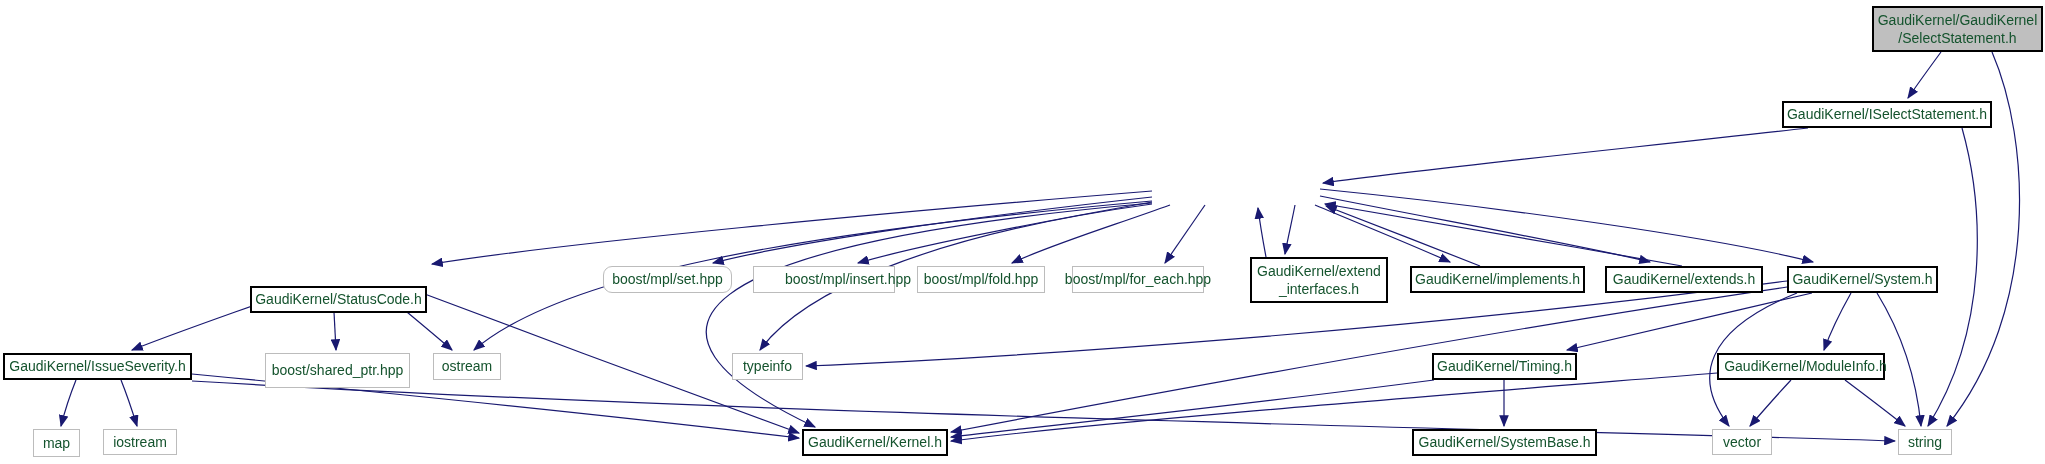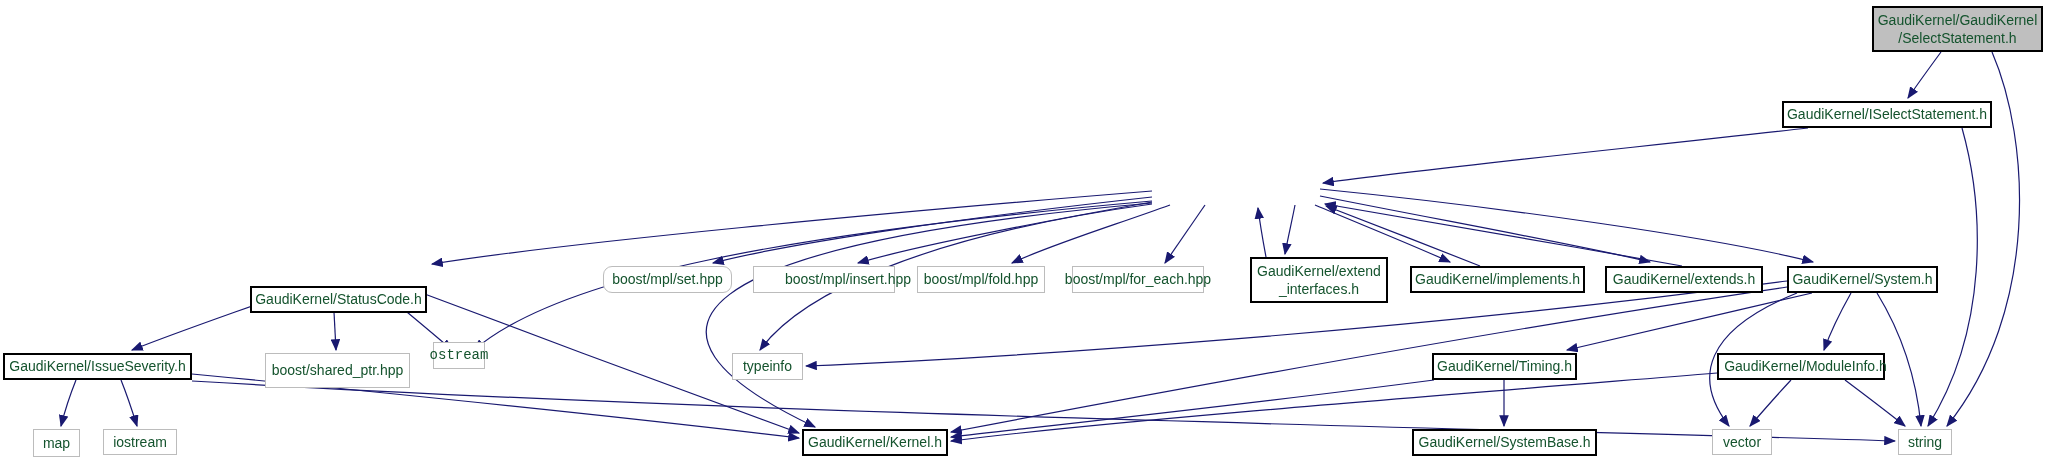--- a/index.html
+++ b/index.html
@@ -72,21 +72,21 @@
     <div class="node external" style="left: 753px; top: 266px; width: 142px; height: 27px; padding-left: 48px;">boost/mpl/insert.hpp</div>
     <div class="node external" style="left: 917px; top: 266px; width: 128px; height: 27px;">boost/mpl/fold.hpp</div>
     <div class="node external" style="left: 1072px; top: 266px; width: 132px; height: 27px;">boost/mpl/for_each.hpp</div>
     <div class="node internal" style="left: 1250px; top: 257px; width: 138px; height: 46px;">GaudiKernel/extend
 _interfaces.h</div>
     <div class="node internal" style="left: 1410px; top: 266px; width: 175px; height: 27px;">GaudiKernel/implements.h</div>
     <div class="node internal" style="left: 1605px; top: 266px; width: 158px; height: 27px;">GaudiKernel/extends.h</div>
     <div class="node internal" style="left: 1787px; top: 266px; width: 151px; height: 27px;">GaudiKernel/System.h</div>
     <div class="node internal" style="left: 3px; top: 353px; width: 189px; height: 27px;">GaudiKernel/IssueSeverity.h</div>
     <div class="node external" style="left: 265px; top: 353px; width: 145px; height: 35px;">boost/shared_ptr.hpp</div>
-    <div class="node external" style="left: 433px; top: 342px; width: 52px; height: 27px; font-family: Liberation Mono, monospace;">ostream</div>
+    <div class="node external" style="left: 433px; top: 353px; width: 68px; height: 27px;">ostream</div>
     <div class="node external" style="left: 732px; top: 353px; width: 71px; height: 27px;">typeinfo</div>
     <div class="node internal" style="left: 1432px; top: 353px; width: 145px; height: 27px;">GaudiKernel/Timing.h</div>
     <div class="node internal" style="left: 1717px; top: 353px; width: 168px; height: 27px; padding-left: 9px;">GaudiKernel/ModuleInfo.h</div>
     <div class="node external" style="left: 33px; top: 429px; width: 47px; height: 28px;">map</div>
     <div class="node external" style="left: 103px; top: 429px; width: 74px; height: 26px;">iostream</div>
     <div class="node internal" style="left: 802px; top: 429px; width: 146px; height: 27px;">GaudiKernel/Kernel.h</div>
     <div class="node internal" style="left: 1412px; top: 429px; width: 185px; height: 27px;">GaudiKernel/SystemBase.h</div>
     <div class="node external" style="left: 1712px; top: 429px; width: 60px; height: 26px;">vector</div>
     <div class="node external" style="left: 1898px; top: 429px; width: 54px; height: 26px;">string</div>
   </div>

